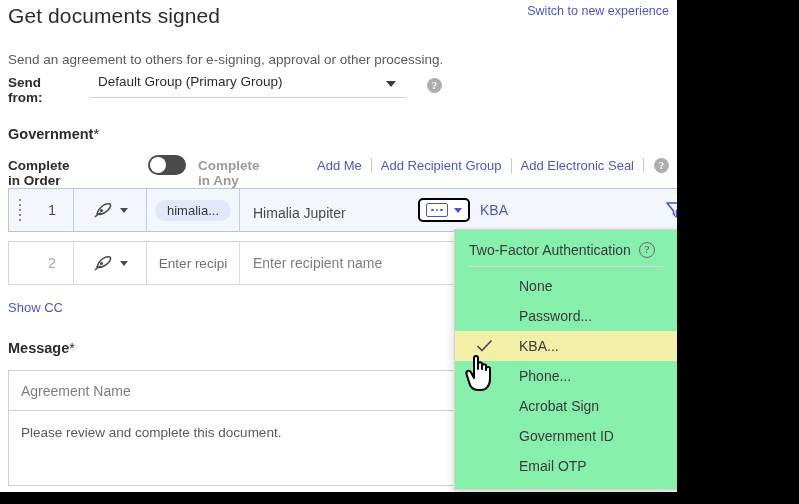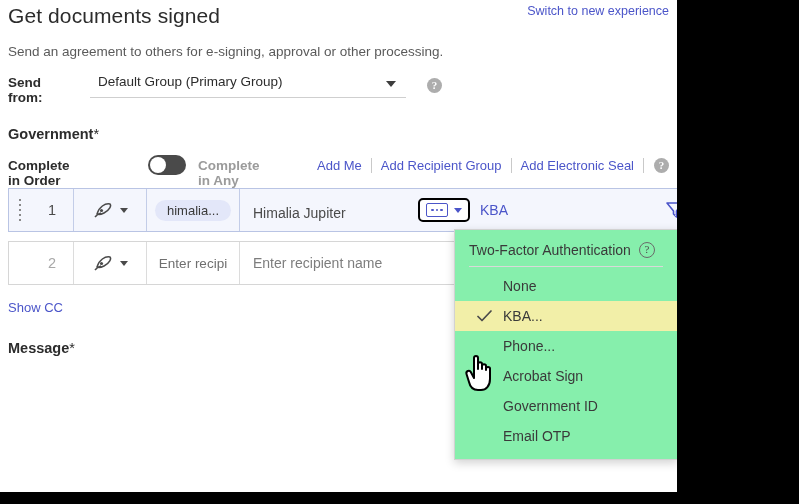--- a/index.html
+++ b/index.html
@@ -17,21 +17,21 @@
     overflow: hidden;
   }
 
   
   .page-title {
     position: absolute; left: 8px; top: 4px;
     font-size: 21px; color: #2c2c2c; font-weight: 400;
     letter-spacing: .1px;
   }
   .page-subtitle {
-    position: absolute; left: 8px; top: 44px;
+    position: absolute; left: 8px; top: 52px;
     font-size: 13.5px; color: #5a5a5a;
   }
   .switch-exp {
     position: absolute; right: 8px; top: 4px;
     font-size: 12.5px; color: #4b55c9; cursor: pointer;
   }
 
   
   .sendfrom-row { position: absolute; left: 8px; top: 72px; height: 26px; }
   .sendfrom-label {
@@ -199,21 +199,21 @@
   .q-circle {
     width: 16px; height: 16px; border-radius: 50%;
     border: 1.4px solid #6a6a6a; color: #4a4a4a;
     font-size: 11px; line-height: 13px; text-align: center;
     font-family: "Liberation Serif", serif; cursor: pointer;
   }
   .menu-sep { height: 1px; background: #d9d9d9; margin: 0 14px 4px 14px; }
   .menu-item {
     position: relative;
     height: 30px; display: flex; align-items: center;
-    padding-left: 48px;
+    padding-left: 64px;
     font-size: 14px; color: #3a3a3a; cursor: pointer;
   }
   .menu-item.selected { background: #f2efa8; }
   .menu-check {
     position: absolute; left: 22px; top: 50%;
     transform: translateY(-50%);
   }
 
   
   .cursor { position: absolute; left: 462px; top: 352px; z-index: 80; pointer-events: none; }
@@ -380,30 +380,42 @@
         </svg>
       </span>
     </div>
   </div>
 
   <div class="showcc">Show CC</div>
 
   <div class="message-hd">
     <span>Message</span><span class="req">*</span>
   </div>
+  <div class="msg-box">
+    <div class="msg-name">
+      <span>Agreement Name</span>
+    </div>
+    <div class="msg-body">
+      <span>Please review and complete this document.</span>
+    </div>
+    <div class="resize-grip"></div>
+  </div>
 
   <div class="menu">
     <div class="menu-hd">
       <span>Two-Factor Authentication</span>
       <span class="q-circle">?</span>
     </div>
     <div class="menu-sep"></div>
 
     <div class="menu-item">
       <span>None</span>
+    </div>
+    <div class="menu-item">
+      <span>Password...</span>
     </div>
     <div class="menu-item selected">
       <svg class="menu-check" width="15" height="13" viewBox="0 0 15 13">
         <path d="M1 7 L5 11 L14 1.5" fill="none" stroke="#4a4a4a" stroke-width="1.7" stroke-linecap="round" stroke-linejoin="round"></path>
       </svg>
       <span>KBA...</span>
     </div>
     <div class="menu-item">
       <span>Phone...</span>
     </div>

